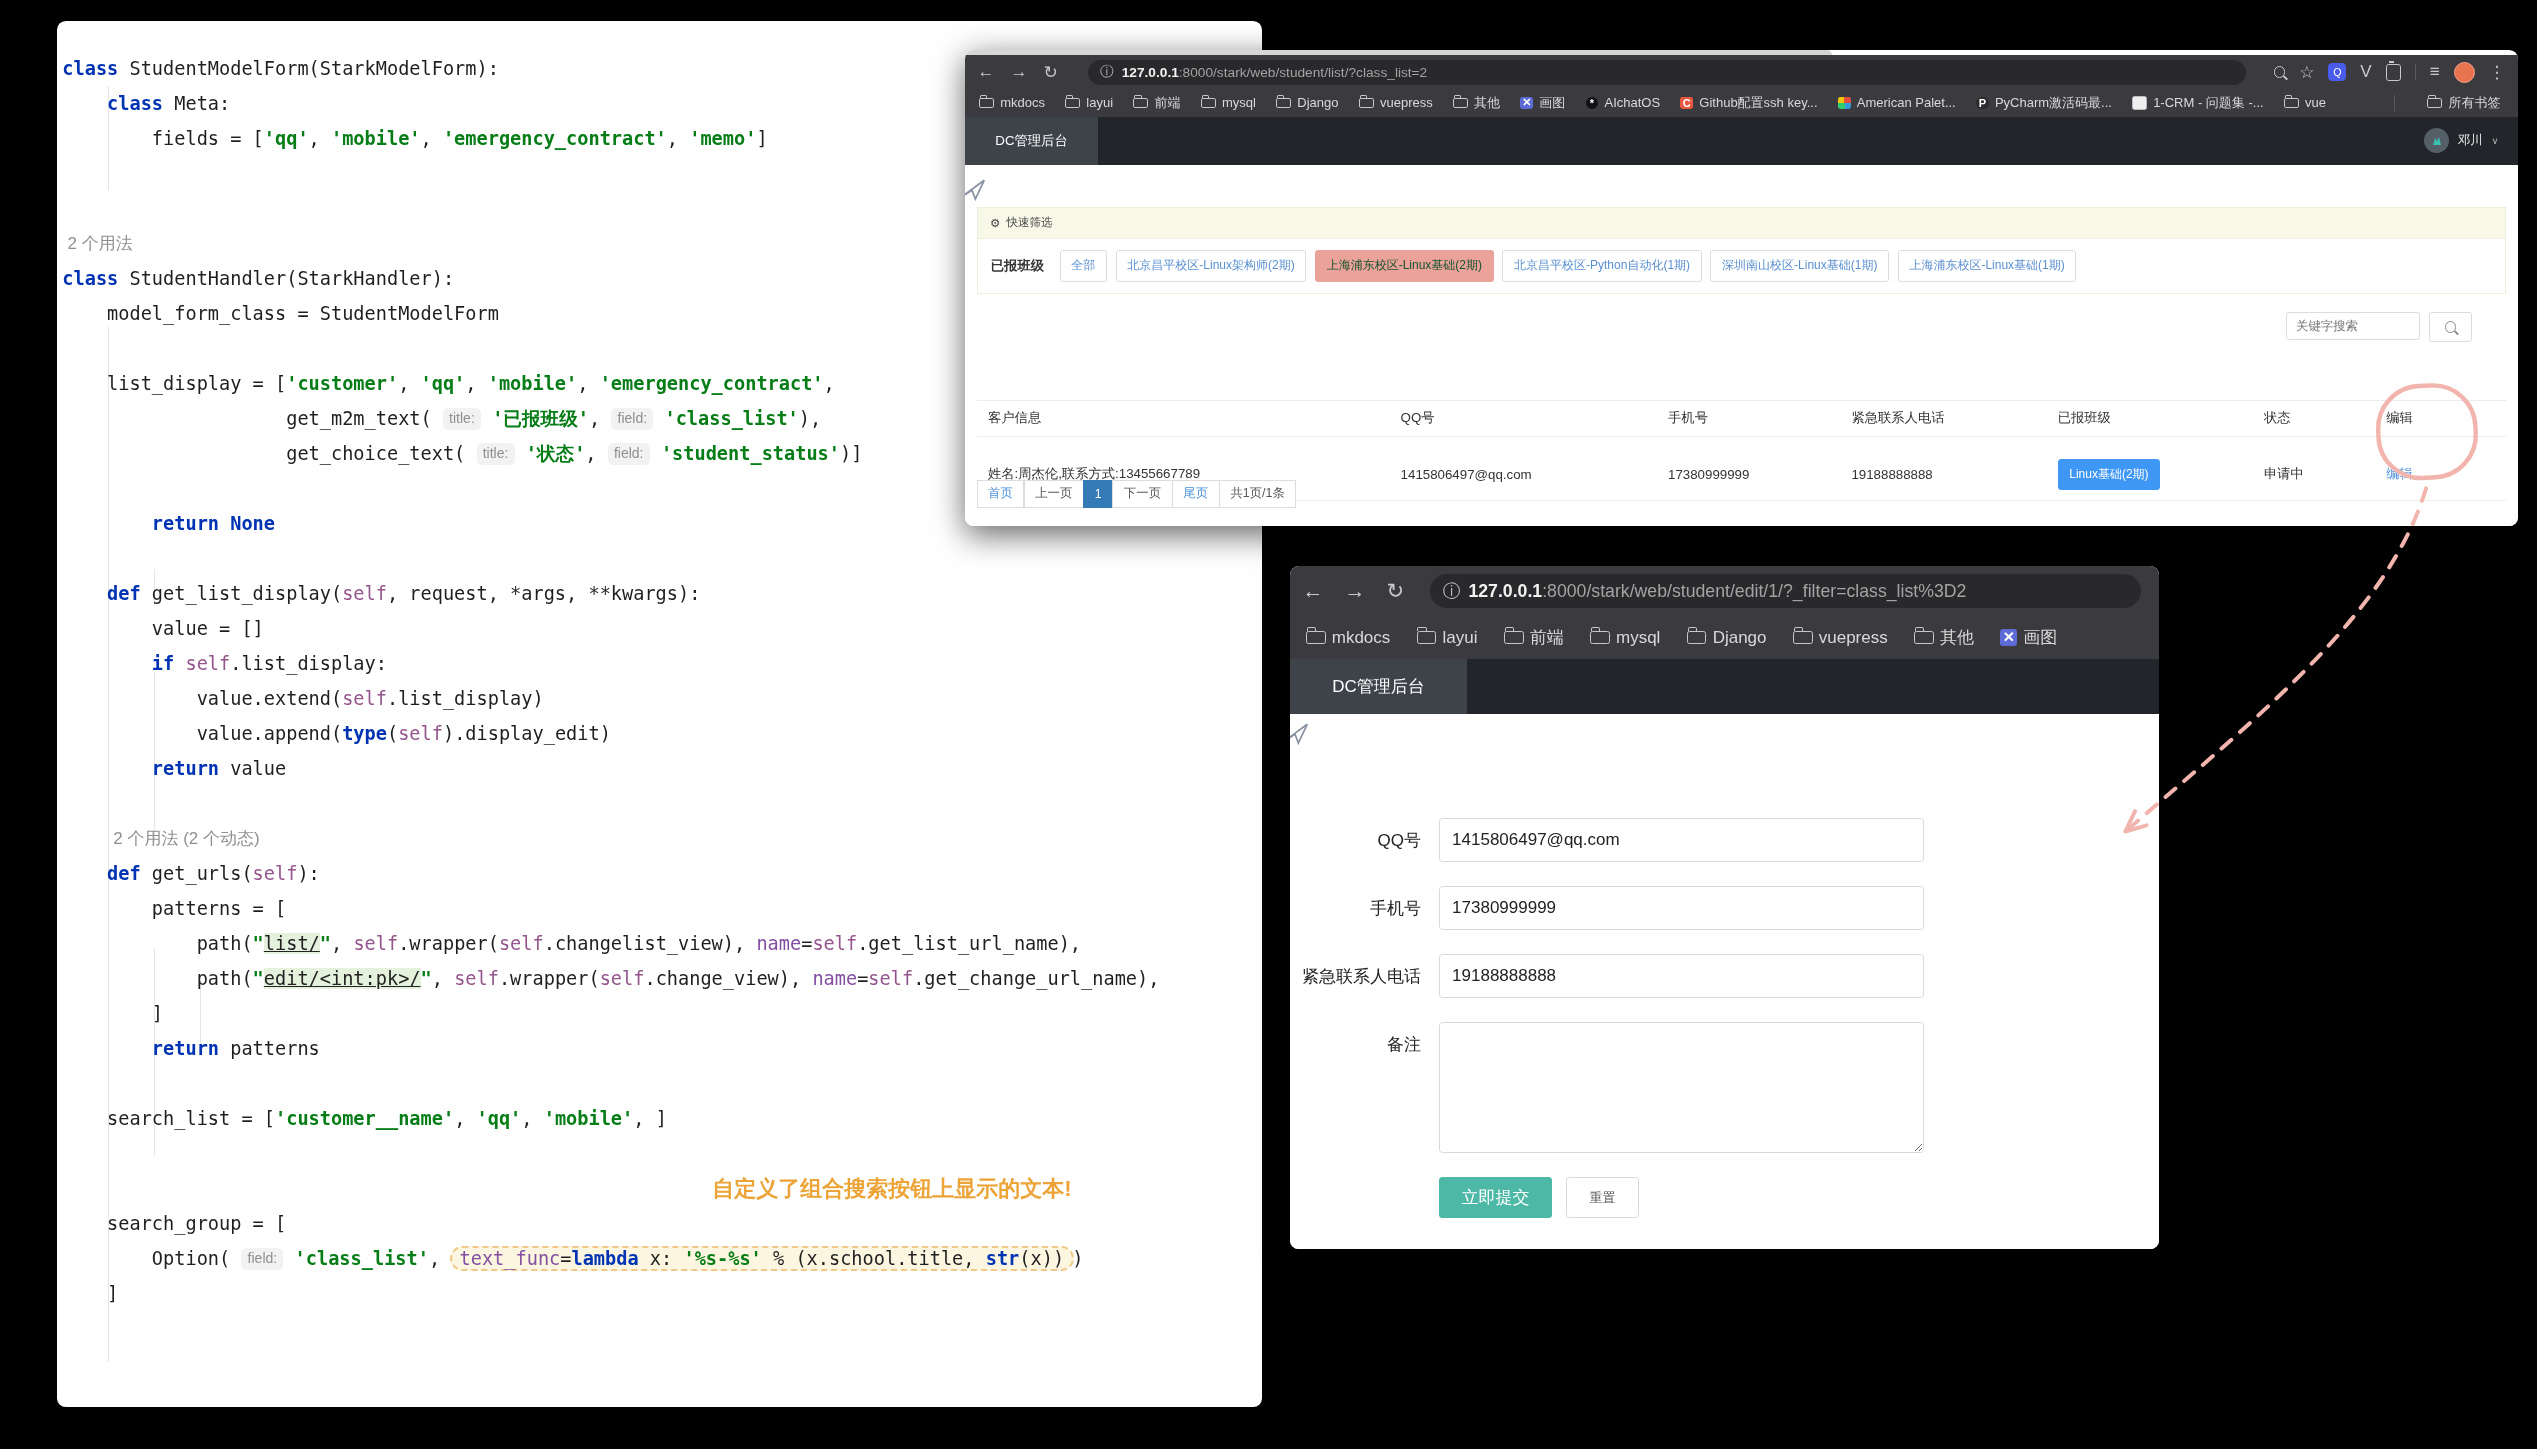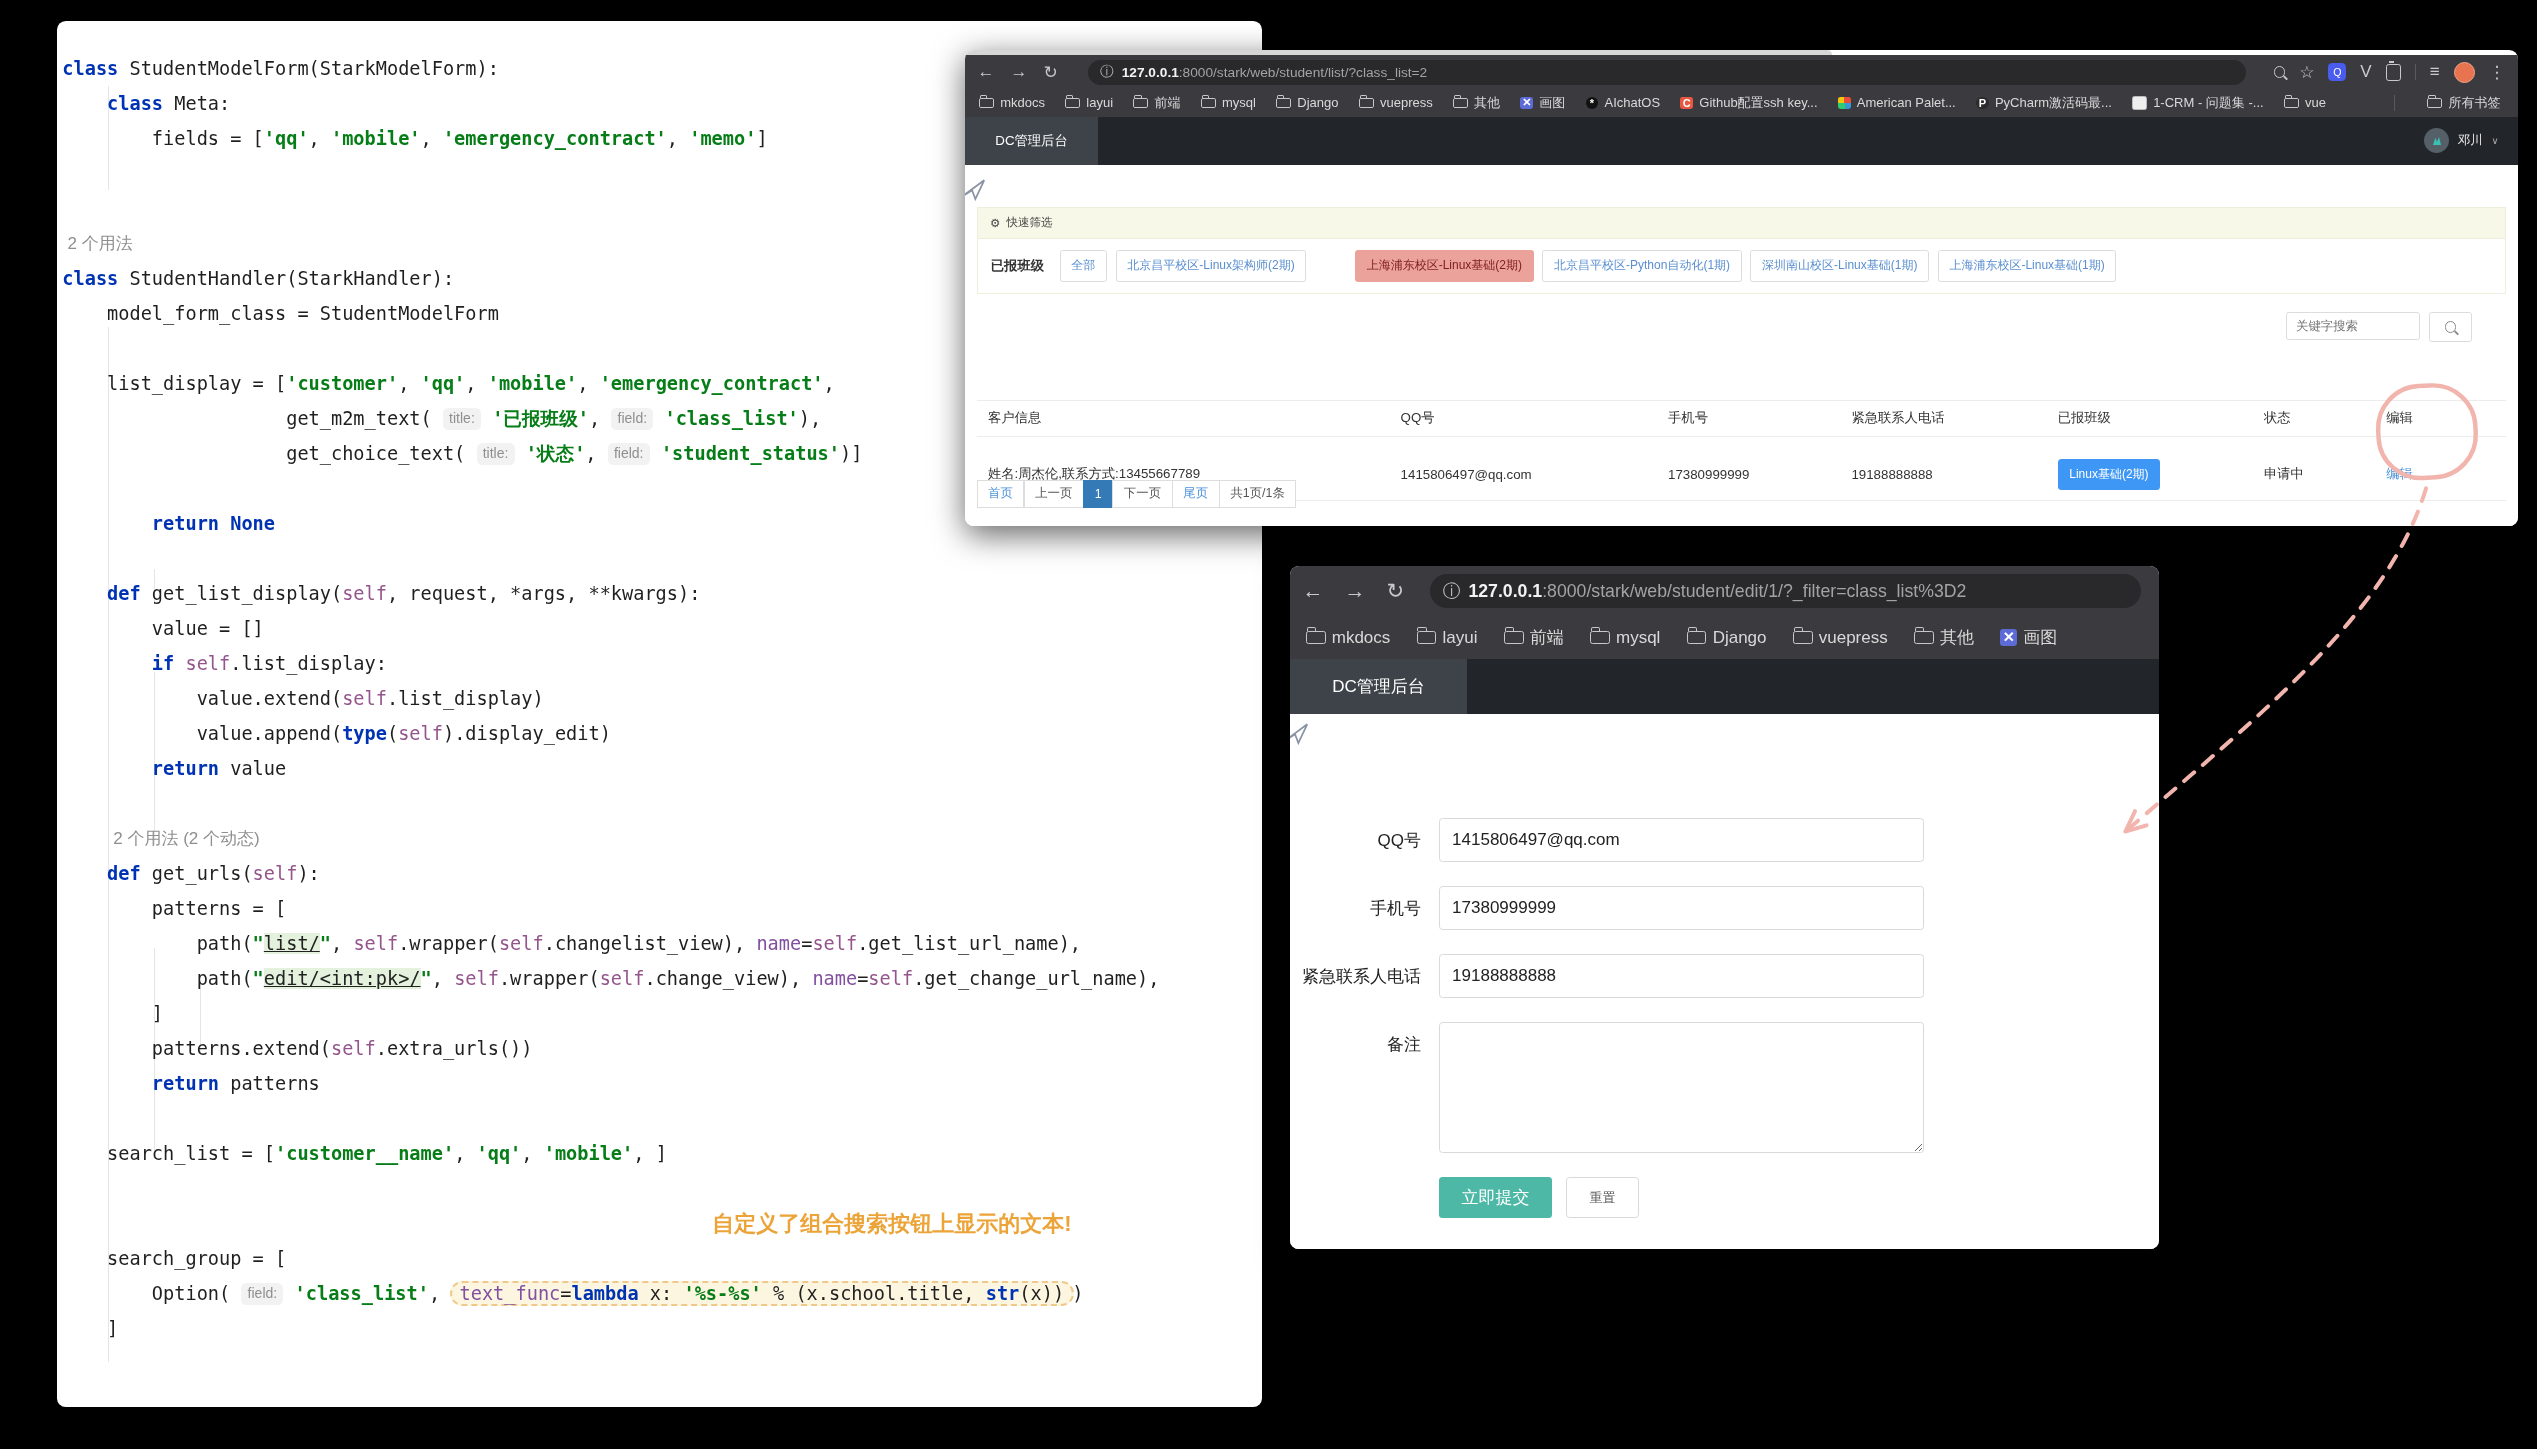--- a/index.html
+++ b/index.html
@@ -82,21 +82,21 @@
       border:1.8px solid #f3a08c;box-sizing:border-box;}
 
   .fpanel{position:absolute;left:12.4px;right:12.4px;top:42px;}
   .fp-head{height:30px;background:#f8f8e9;border:0.9px solid #eeeedd;display:flex;
       align-items:center;gap:6.2px;padding:0 11.5px;font-size:11.5px;color:#444;}
   .fp-body{border:0.9px solid #eeeedd;border-top:none;background:#fff;display:flex;
       align-items:center;gap:8.8px;padding:11.5px 12.4px;}
   .flabel{font-weight:bold;font-size:13.3px;color:#333;margin-right:7px;}
   .fbtn{border:0.9px solid #dcdcdc;background:#fff;color:#5a8fd0;font-size:12px;
       border-radius:2.7px;padding:6.2px 10.6px;cursor:pointer;font-family:inherit;}
-  .fbtn.sel{background:#eba29b;color:#7f1d1d;border-color:#eba29b;margin-left:40px;}
+  .fbtn.sel{background:#eba29b;color:#14532d;border-color:#eba29b;}
   .searchrow{position:absolute;right:46px;top:147px;display:flex;gap:8.8px;}
   .searchrow input{width:134px;height:28px;border:0.9px solid #dcdcdc;border-radius:2.7px;
       padding:0 8.8px;font-size:12.4px;color:#333;outline:none;box-sizing:border-box;}
   .searchbtn{width:41px;height:28px;border:0.9px solid #dcdcdc;border-radius:2.7px;background:#fff;
       display:flex;align-items:center;justify-content:center;cursor:pointer;}
   .dtable{position:absolute;left:12.4px;right:12.4px;top:223px;font-size:13.3px;color:#333;}
   .trow{display:flex;align-items:center;border-bottom:0.9px solid #ececec;margin-top:12px;}
   .trow.head{height:35px;border-top:0.9px solid #ececec;font-weight:500;}
   .trow.data{height:51px;}
   .tcell{padding:0 10.6px;box-sizing:border-box;overflow:hidden;white-space:nowrap;}
@@ -166,21 +166,20 @@
       <div class="codeline"><span class="tk-p">            value.extend(</span><span class="tk-sf">self</span><span class="tk-p">.list_display)</span></div>
       <div class="codeline"><span class="tk-p">            value.append(</span><span class="tk-k">type</span><span class="tk-p">(</span><span class="tk-sf">self</span><span class="tk-p">).display_edit)</span></div>
       <div class="codeline"><span class="tk-p">        </span><span class="tk-k">return </span><span class="tk-p">value</span></div>
       <div class="codeline">&nbsp;</div>
       <div class="meta-line" style="padding-left: 51px;">2 个用法 (2 个动态)</div>
       <div class="codeline"><span class="tk-p">    </span><span class="tk-k">def </span><span class="tk-p">get_urls(</span><span class="tk-sf">self</span><span class="tk-p">):</span></div>
       <div class="codeline"><span class="tk-p">        patterns = [</span></div>
       <div class="codeline"><span class="tk-p">            path(</span><span class="tk-s">"</span><span class="tk-hl">list/</span><span class="tk-s">"</span><span class="tk-p">, </span><span class="tk-sf">self</span><span class="tk-p">.wrapper(</span><span class="tk-sf">self</span><span class="tk-p">.changelist_view), </span><span class="tk-na">name</span><span class="tk-p">=</span><span class="tk-sf">self</span><span class="tk-p">.get_list_url_name),</span></div>
       <div class="codeline"><span class="tk-p">            path(</span><span class="tk-s">"</span><span class="tk-hl">edit/&lt;int:pk&gt;/</span><span class="tk-s">"</span><span class="tk-p">, </span><span class="tk-sf">self</span><span class="tk-p">.wrapper(</span><span class="tk-sf">self</span><span class="tk-p">.change_view), </span><span class="tk-na">name</span><span class="tk-p">=</span><span class="tk-sf">self</span><span class="tk-p">.get_change_url_name),</span></div>
       <div class="codeline"><span class="tk-p">        ]</span></div>
-      <div class="codeline"><span class="tk-p">        patterns.extend(</span><span class="tk-sf">self</span><span class="tk-p">.extra_urls())</span></div>
       <div class="codeline"><span class="tk-p">        </span><span class="tk-k">return </span><span class="tk-p">patterns</span></div>
       <div class="codeline">&nbsp;</div>
       <div class="codeline"><span class="tk-p">    search_list = [</span><span class="tk-s">'customer__name'</span><span class="tk-p">, </span><span class="tk-s">'qq'</span><span class="tk-p">, </span><span class="tk-s">'mobile'</span><span class="tk-p">, ]</span></div>
       <div class="codeline">&nbsp;</div>
       <div class="ann-line">自定义了组合搜索按钮上显示的文本!</div>
       <div class="codeline"><span class="tk-p">    search_group = [</span></div>
       <div class="codeline"><span class="tk-p">        Option( </span><span class="tk-h">field:</span><span class="tk-p"> </span><span class="tk-s">'class_list'</span><span class="tk-p">, </span><span class="codebox"><span class="tk-na">text_func</span><span class="tk-p">=</span><span class="tk-k">lambda </span><span class="tk-p">x: </span><span class="tk-s">'%s-%s'</span><span class="tk-p"> % (x.school.title, </span><span class="tk-k">str</span><span class="tk-p">(x))</span></span><span class="tk-p">)</span></div>
       <div class="codeline"><span class="tk-p">    ]</span></div>
     </div>
 </div>

